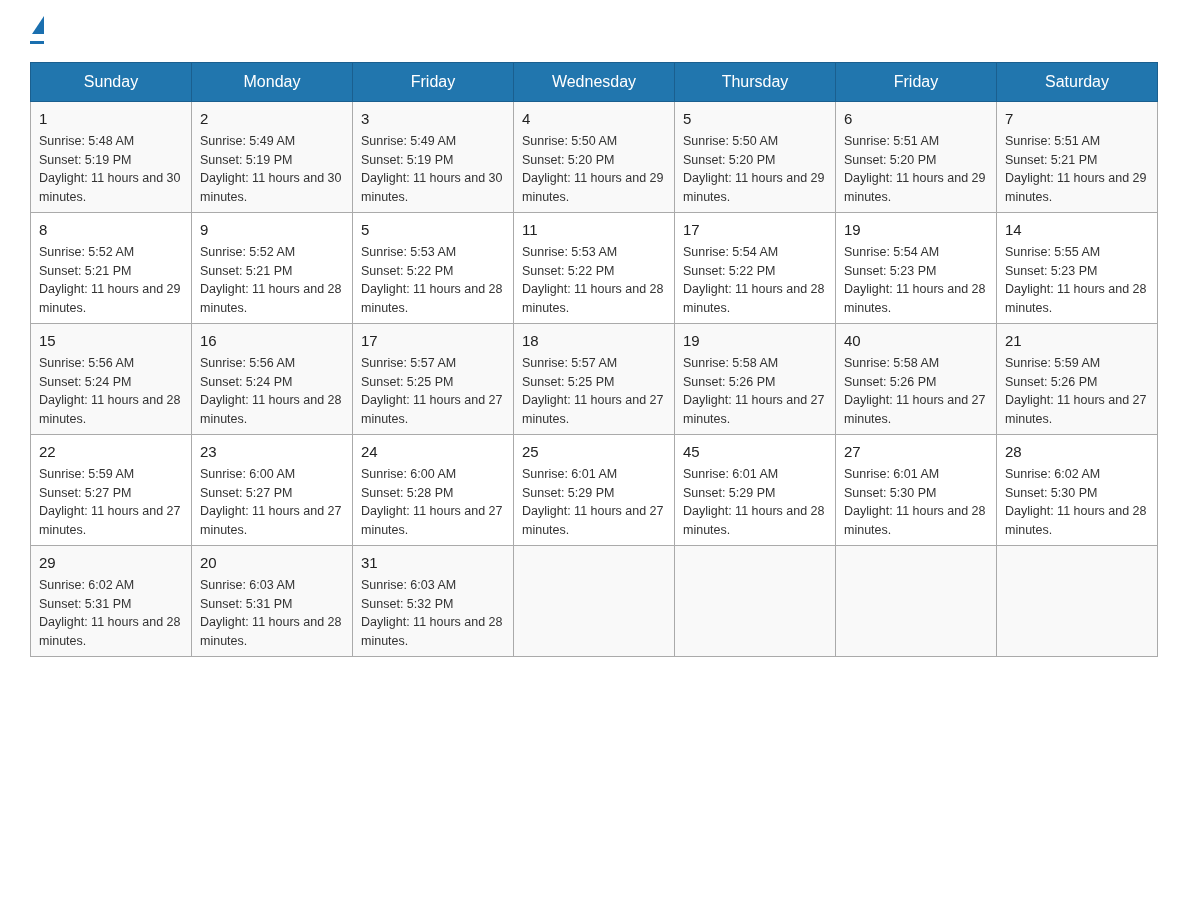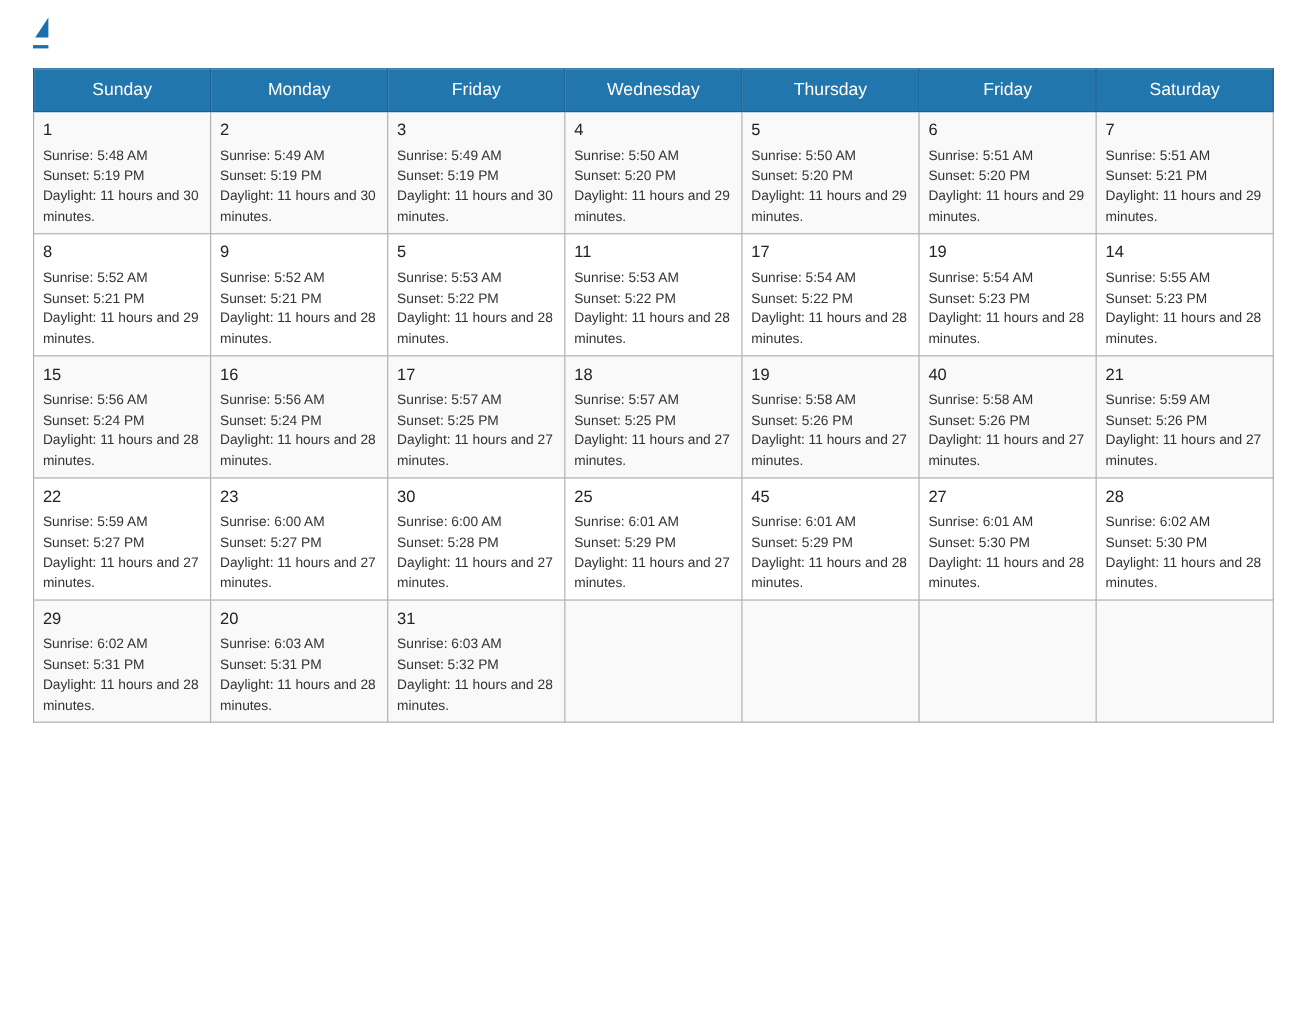--- a/index.html
+++ b/index.html
@@ -235,21 +235,21 @@
       <tr>
         <td>
         <span class="day-num">22</span>
         <span class="day-info">Sunrise: 5:59 AM<br>Sunset: 5:27 PM<br>Daylight: 11 hours and 27 minutes.</span>
       </td>
         <td>
         <span class="day-num">23</span>
         <span class="day-info">Sunrise: 6:00 AM<br>Sunset: 5:27 PM<br>Daylight: 11 hours and 27 minutes.</span>
       </td>
         <td>
-        <span class="day-num">30</span>
+        <span class="day-num">24</span>
         <span class="day-info">Sunrise: 6:00 AM<br>Sunset: 5:28 PM<br>Daylight: 11 hours and 27 minutes.</span>
       </td>
         <td>
         <span class="day-num">25</span>
         <span class="day-info">Sunrise: 6:01 AM<br>Sunset: 5:29 PM<br>Daylight: 11 hours and 27 minutes.</span>
       </td>
         <td>
         <span class="day-num">45</span>
         <span class="day-info">Sunrise: 6:01 AM<br>Sunset: 5:29 PM<br>Daylight: 11 hours and 28 minutes.</span>
       </td>

